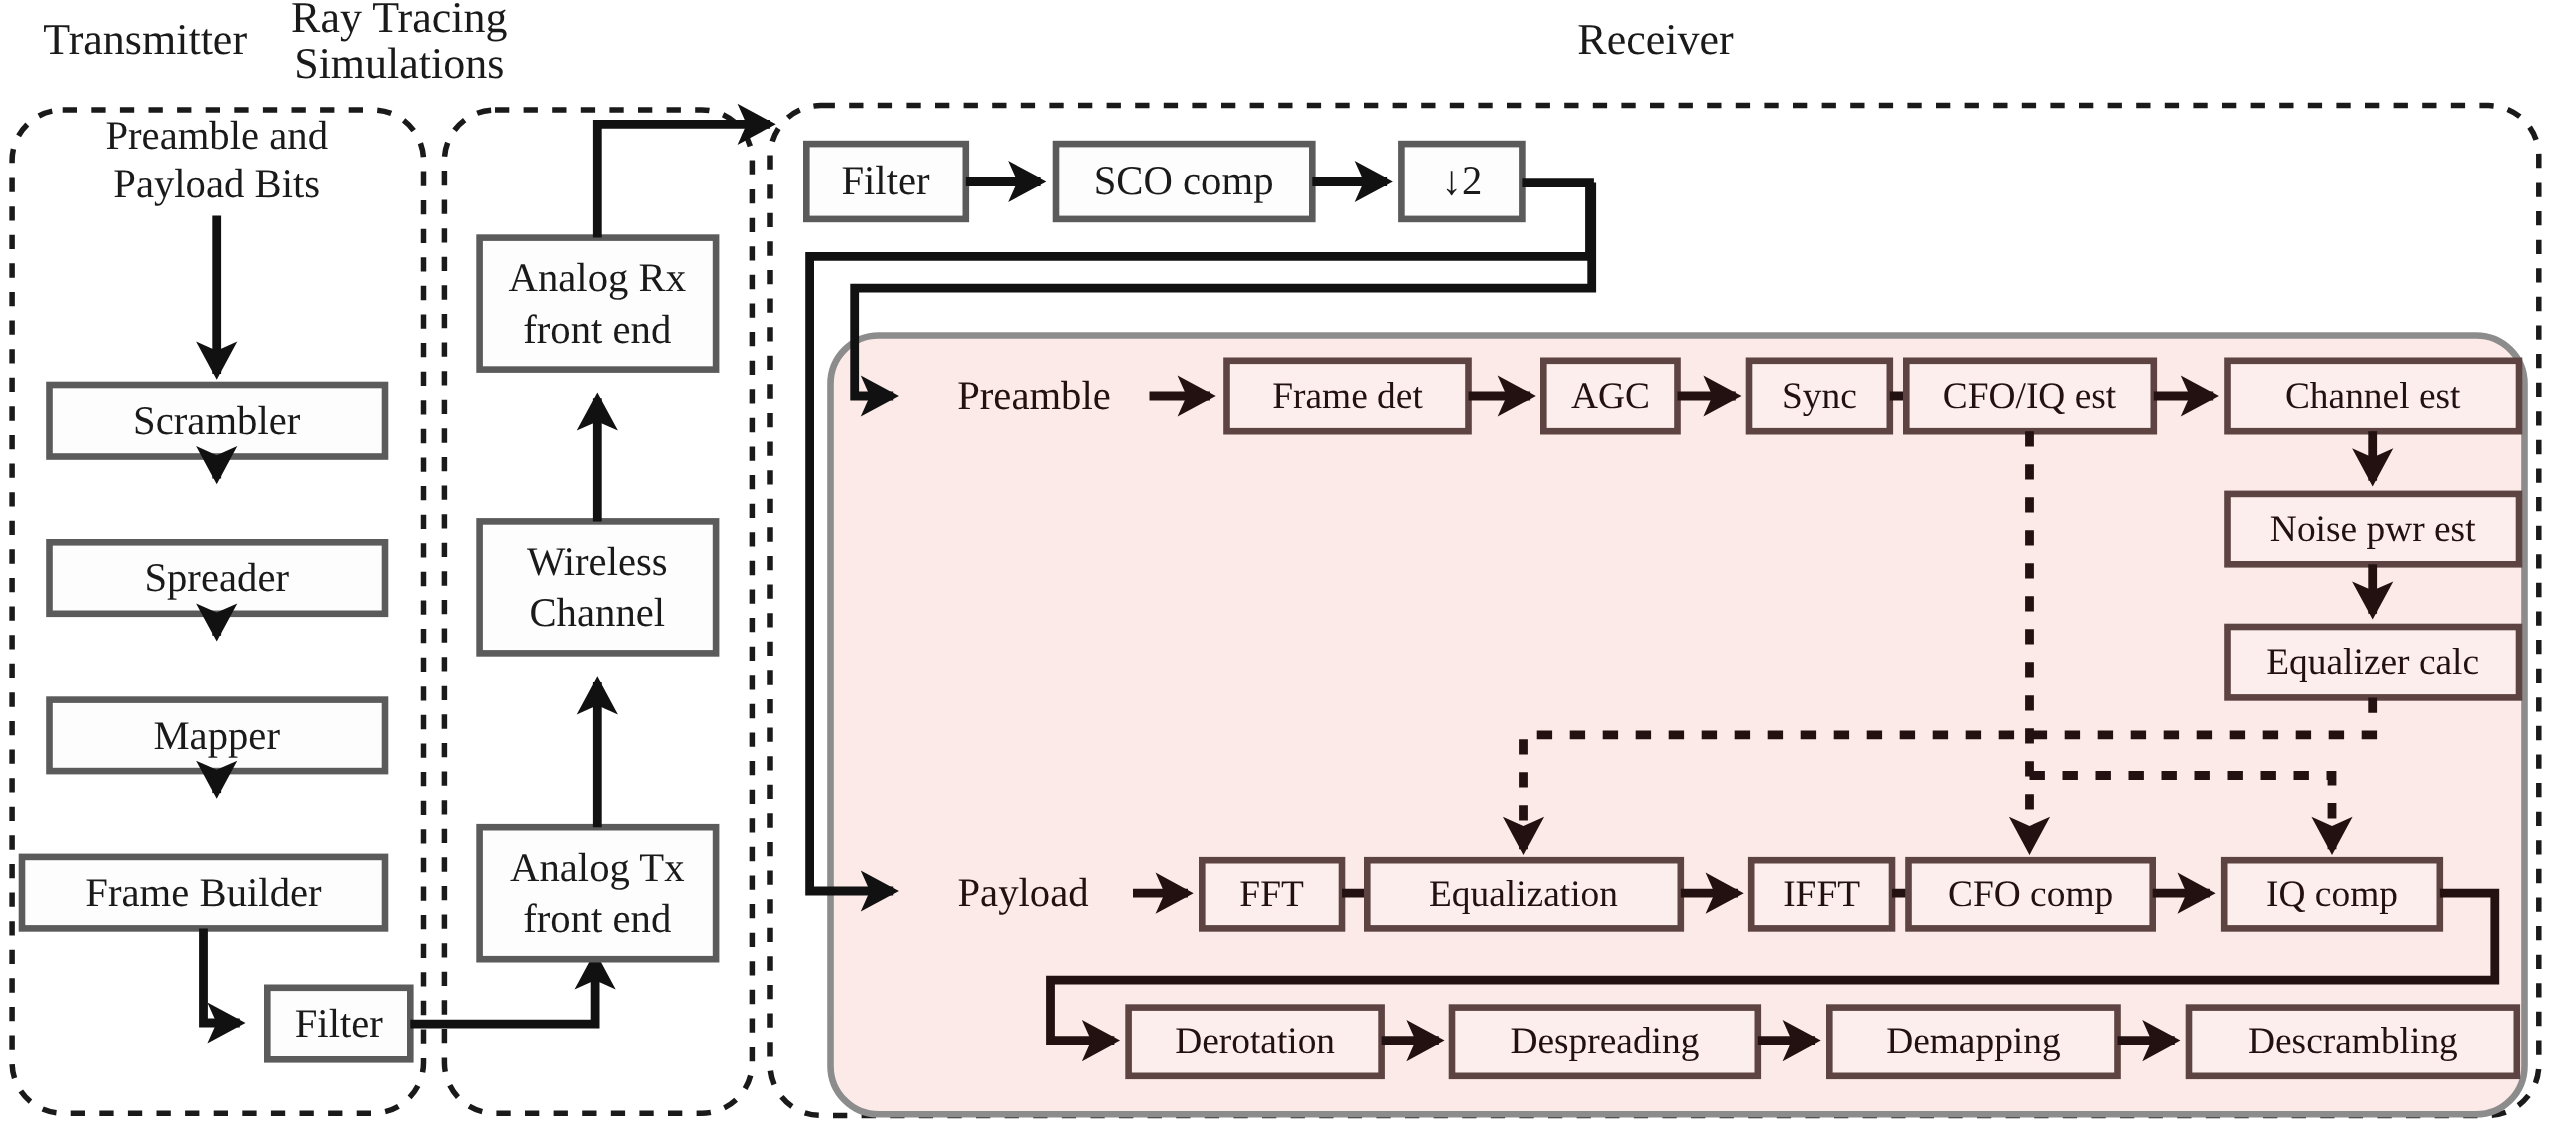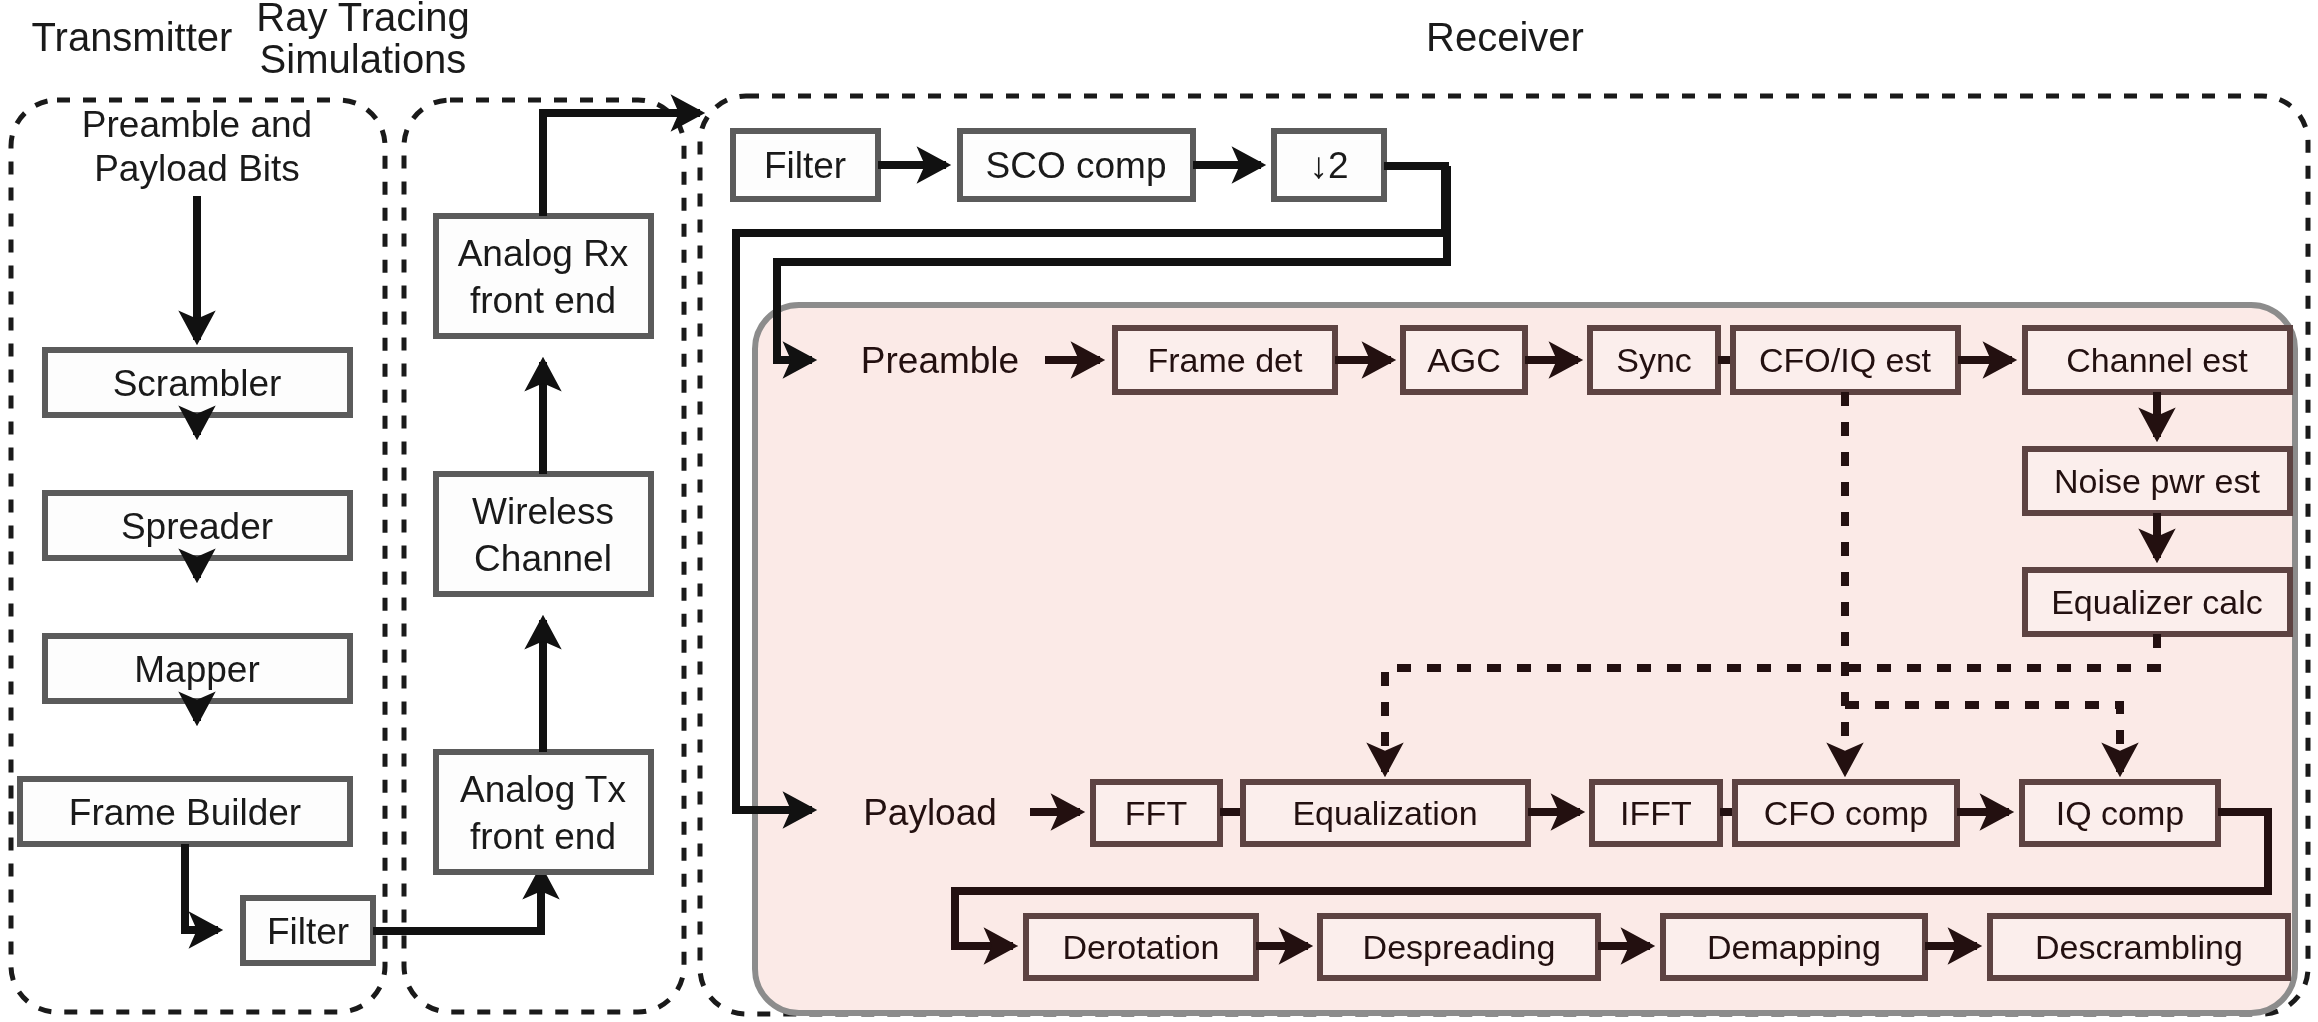--- a/index.html
+++ b/index.html
@@ -1,17 +1,17 @@
 <!DOCTYPE html>
 <html><head>
 <meta charset="utf-8">
 <style>
   html,body{margin:0;padding:0;background:#ffffff;}
   #stage{position:relative;width:2318px;height:1022px;background:#fff;
-         font-family:Liberation Sans, sans-serif;overflow:hidden;}
+         font-family:Liberation Serif, serif;overflow:hidden;}
   svg{position:absolute;top:0;left:0;width:2318px;height:1022px;}
   .grp-title{font-size:40px;fill:#1a1a1a;text-anchor:middle;dominant-baseline:middle;}
   .boxlabel{font-size:37px;fill:#1a1a1a;text-anchor:middle;dominant-baseline:central;}
   .boxlabel-sm{font-size:34px;fill:#231010;text-anchor:middle;dominant-baseline:central;}
   .plainlabel{font-size:37px;fill:#231010;text-anchor:middle;dominant-baseline:central;}
   .txbox{fill:#fdfdfd;stroke:#5b5b5b;stroke-width:6;}
   .rxbox{fill:#fbeeec;stroke:#5d4342;stroke-width:6;}
   .solid-line{stroke:#111;stroke-width:8;fill:none;stroke-linecap:butt;}
   .solid-line-rx{stroke:#231010;stroke-width:8;fill:none;}
   .dash-line{stroke:#231010;stroke-width:8;fill:none;stroke-dasharray:14 16;stroke-linecap:butt;}

